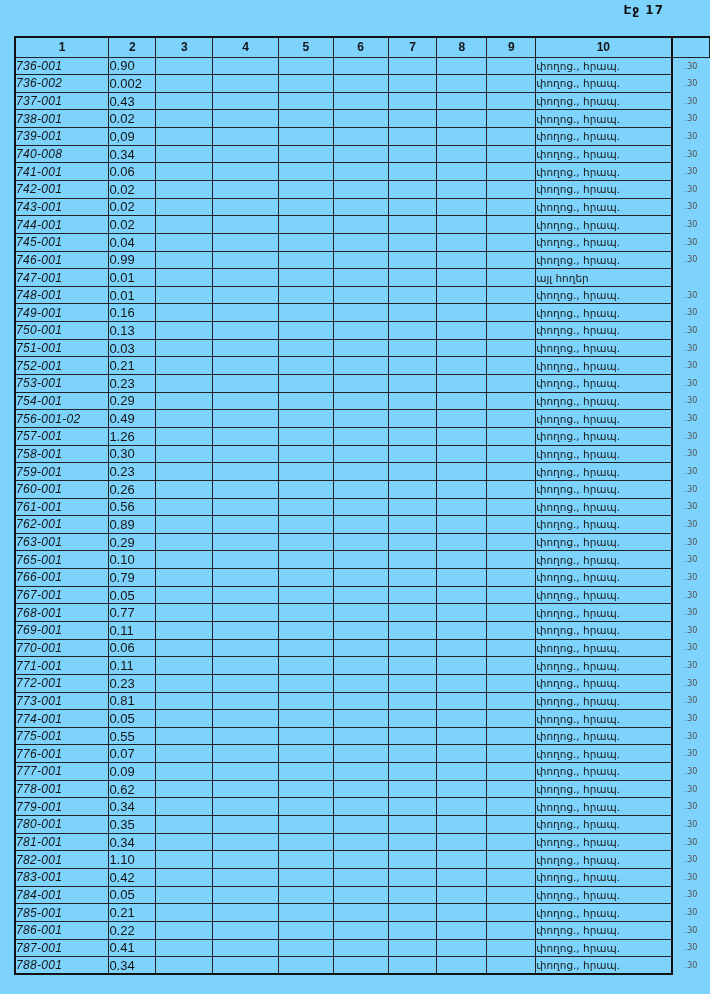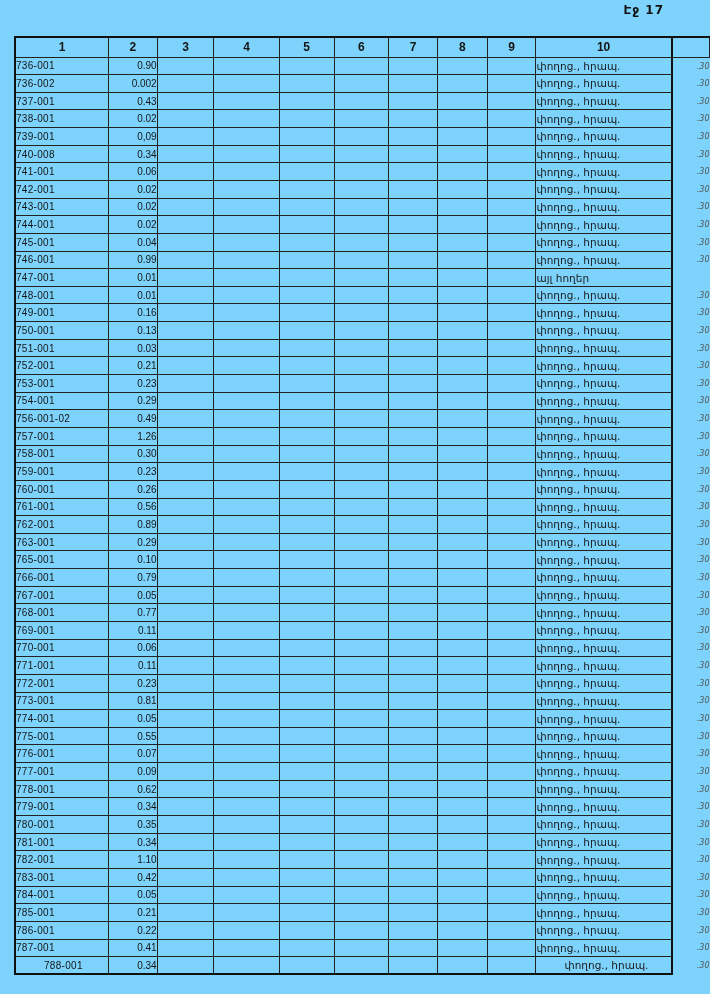--- a/index.html
+++ b/index.html
@@ -45,50 +45,50 @@
   tbody tr { height: 17.65px; }
   th {
     font-size: 12px;
     font-weight: bold;
     text-align: center;
     vertical-align: middle;
     border-top: 2px solid #111 !important;
   }
   th.first, td.first { border-left: 2px solid #111 !important; }
   th.h10, td.c10 { border-right: 2px solid #111 !important; }
-  tr.last td:not(.margin-cell) { border-bottom: 2px solid #111 !important; padding-left: 28px; }
+  tr.last td:not(.margin-cell) { border-bottom: 2px solid #111 !important; }
   td.c1 {
-    font-size: 10px;
+    font-size: 12px;
     text-align: left;
     padding-left: 5px;
     vertical-align: middle;
     letter-spacing: 0.3px;
+    font-style: italic;
   }
   td.c2 {
-    font-size: 10px;
-    text-align: right;
+    font-size: 13px;
+    text-align: left;
     vertical-align: middle;
   }
   td.c10 {
     font-family: "DejaVu Sans", sans-serif;
     font-size: 10.5px;
     text-align: left;
     padding-left: 4px;
     vertical-align: middle;
     color: #1a1a1a;
   }
   td.margin-cell {
     border: none !important;
     font-family: "DejaVu Sans", sans-serif;
     font-size: 8px;
     color: #555;
-    text-align: right;
+    text-align: center;
     padding-left: 12px;
     vertical-align: middle;
-    font-style: italic;
   }
 </style>
 </head>
 <body>
 
 <div class="page">
   <div class="page-number">Էջ 17</div>
 
   <table class="register">
     <colgroup>

